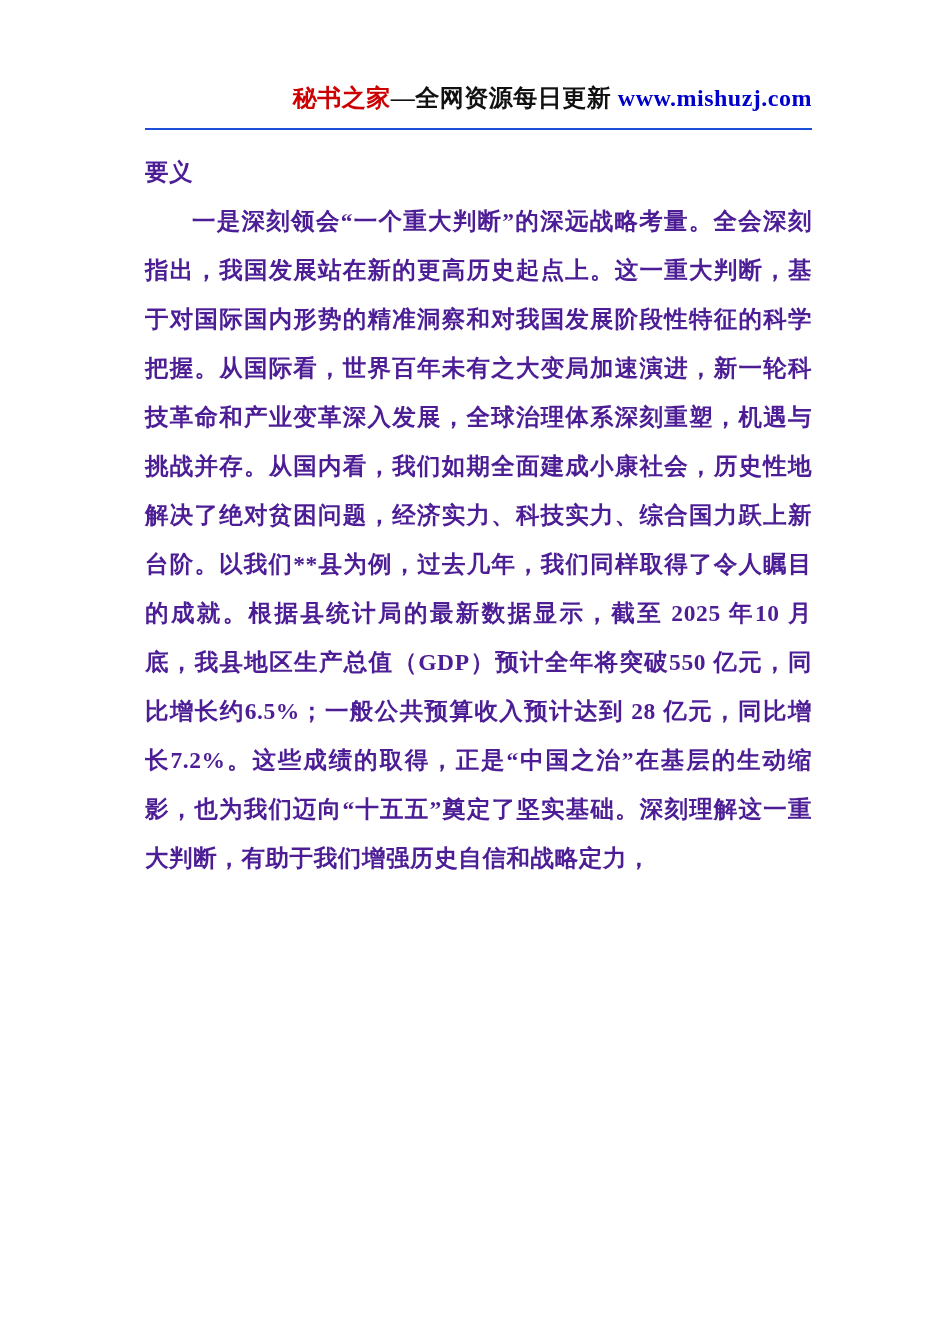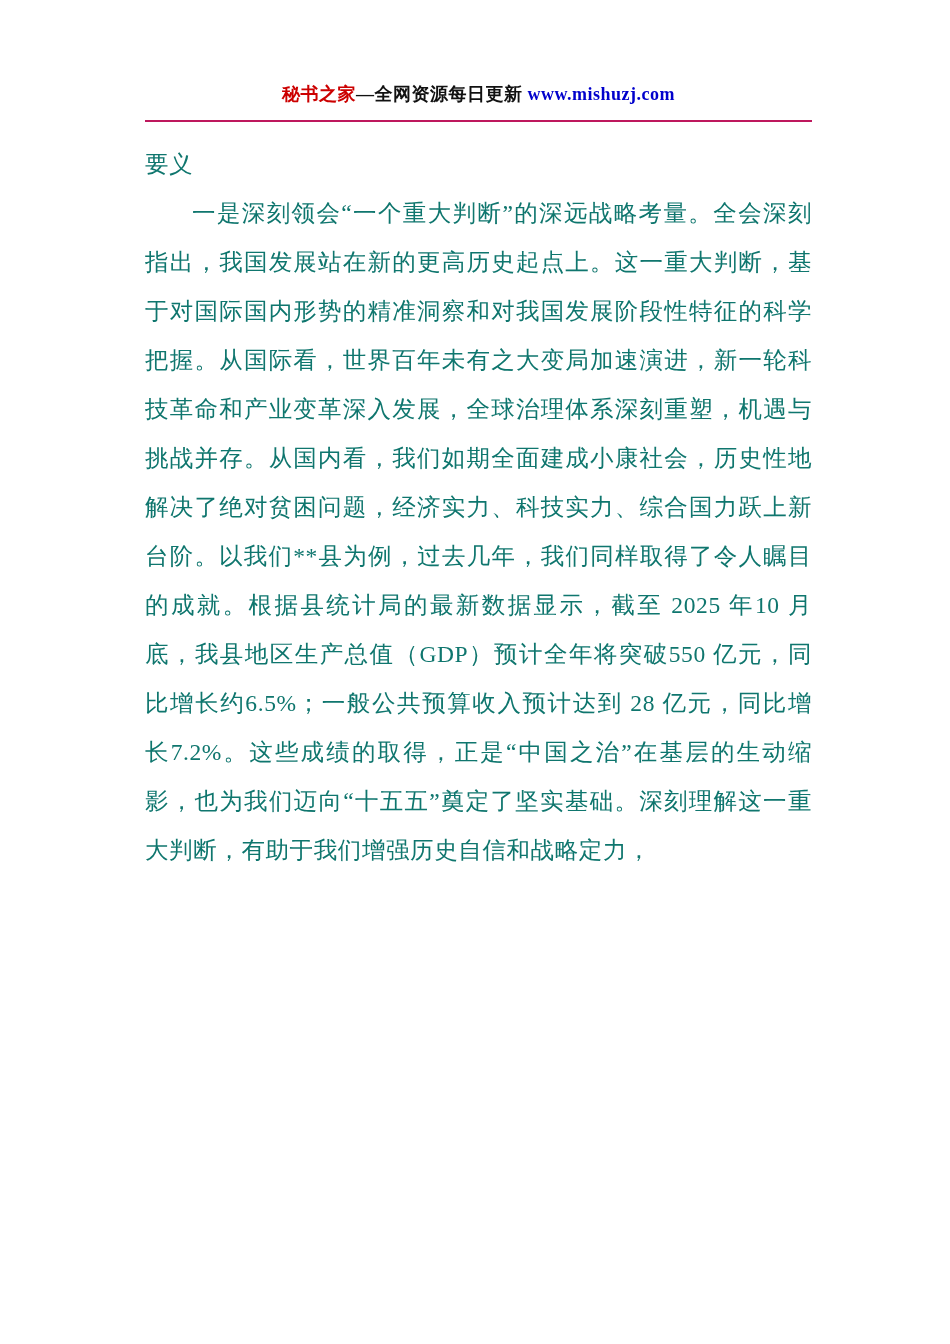--- a/index.html
+++ b/index.html
@@ -10,39 +10,40 @@
     font-family: "Liberation Serif", "DejaVu Serif", serif;
     color: #000000;
     overflow: hidden;
   }
   .page {
     width: 950px;
     height: 1344px;
     padding: 82px 138px 0 145px;
   }
   .doc-header {
-    text-align: center;
-    font-size: 18px;
+    text-align: right;
+    font-size: 24px;
     font-weight: bold;
     padding-bottom: 14px;
-    border-bottom: 2px solid #be185d;
+    border-bottom: 2px solid #1d4ed8;
     white-space: nowrap;
     letter-spacing: 0.5px;
   }
   .doc-header .site-name { color: #cc0000; }
   .doc-header .tagline   { color: #111111; }
   .doc-header .site-url  { color: #0000cc; text-decoration: none; }
   .doc-body {
     margin-top: 18px;
     font-size: 23.5px;
     line-height: 49px;
     text-align: justify;
     text-justify: inter-ideograph;
-    color: #0f766e;
+    color: #4c1d95;
     letter-spacing: 0.6px;
+    font-weight: bold;
   }
   .doc-body p { margin: 0; }
   .doc-body p.indent { text-indent: 2em; }
 </style>
 </head>
 <body>
 
 <div class="page">
 
   <div class="doc-header">

